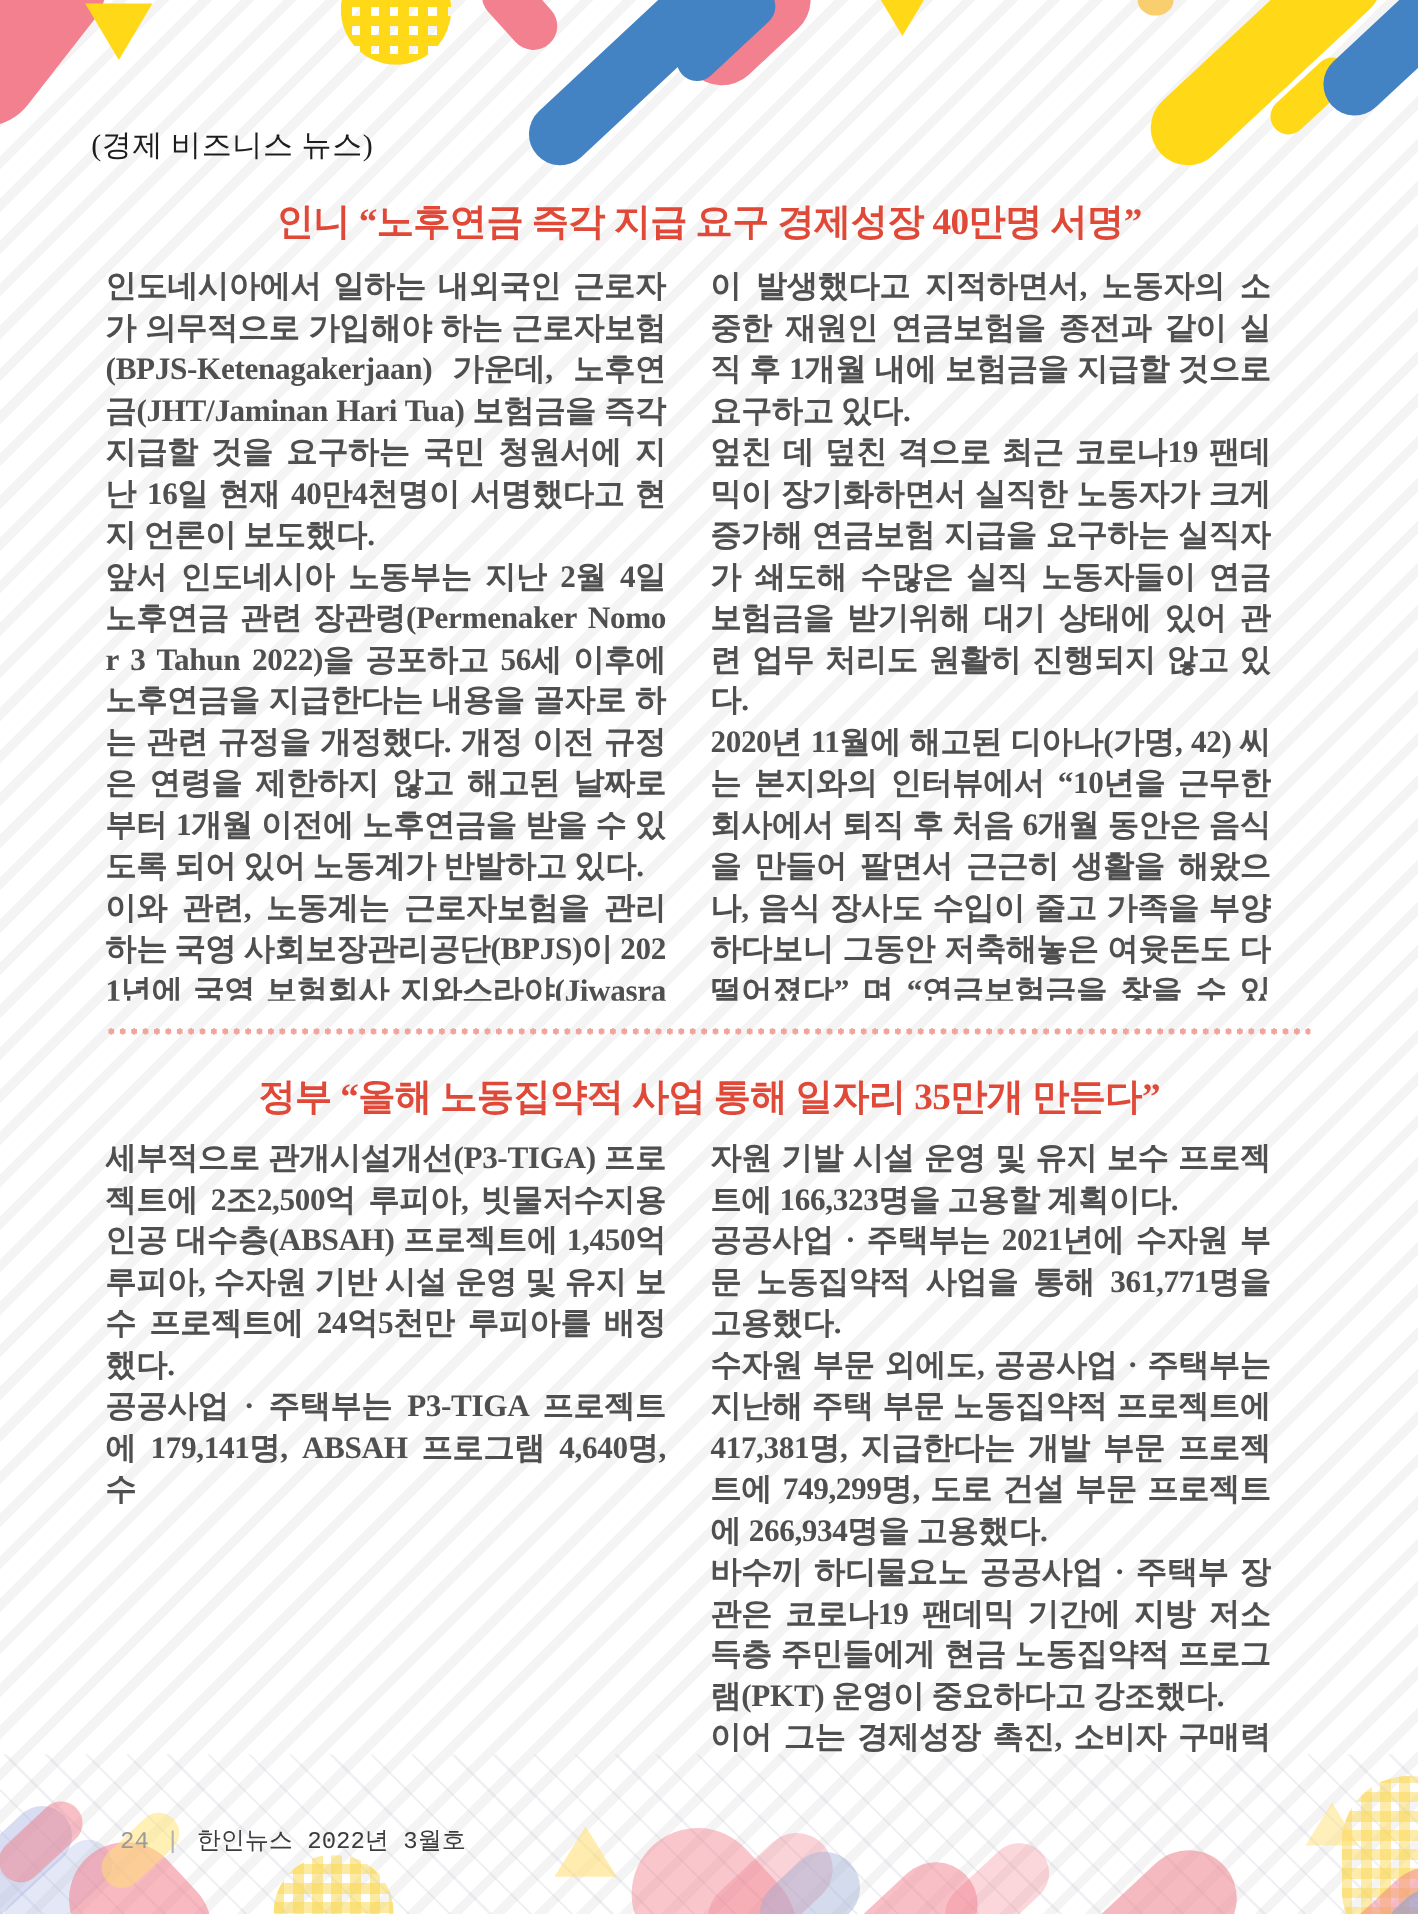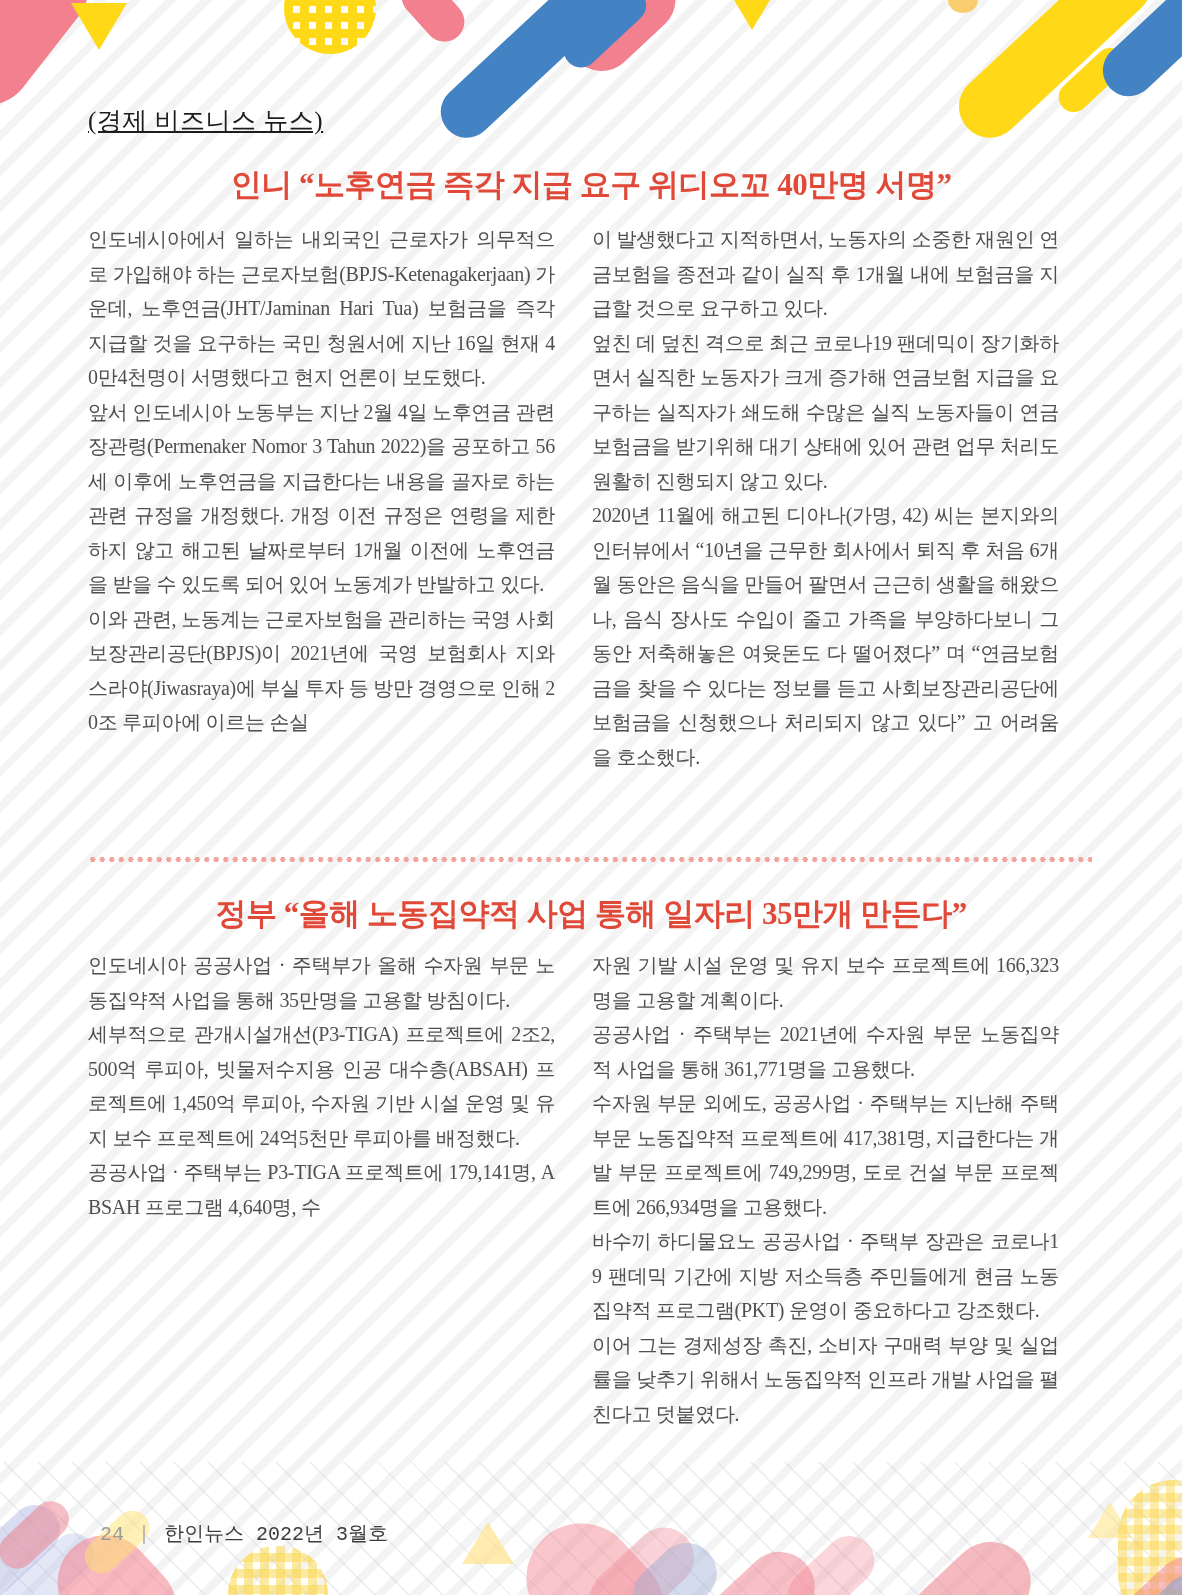--- a/index.html
+++ b/index.html
@@ -73,32 +73,32 @@
   .d-wafbr{left:1118px;top:1480px;width:112px;height:150px;border-radius:56px;z-index:1;
     background-image:repeating-linear-gradient(0deg,rgba(250,216,86,.5) 0 9px,transparent 9px 16px),
                      repeating-linear-gradient(90deg,rgba(250,216,86,.5) 0 9px,transparent 9px 16px);}
   .d-trir{left:1088px;top:1502px;width:0;height:0;border-left:22px solid transparent;
     border-right:22px solid transparent;border-bottom:36px solid rgba(255,224,120,.5);z-index:1;}
   .d-pinkbr{left:1138px;top:1550px;width:70px;height:112px;background:var(--pink);opacity:.5;
     border-radius:35px;transform:rotate(47deg);z-index:1;}
   .d-bluebr{left:1160px;top:1573px;width:50px;height:62px;background:#7ea0d8;opacity:.5;
     border-radius:25px;transform:rotate(47deg);z-index:2;}
   
-  .section-label{position:absolute;left:88px;top:104px;font-size:25px;color:#1d1d1d;
-    letter-spacing:.5px;z-index:5;text-decoration:underline;}
+  .section-label{position:absolute;left:76px;top:104px;font-size:25px;color:#1d1d1d;
+    letter-spacing:.5px;z-index:5;}
   .headline{position:absolute;left:88px;width:1006px;text-align:center;margin:0;
     font-size:31px;font-weight:700;color:var(--red);letter-spacing:-.5px;z-index:5;}
   .headline1{top:164px;}
   .headline2{top:893px;font-family:Liberation Serif, serif;}
   .cols{position:absolute;left:88px;width:1006px;display:flex;gap:37px;z-index:5;}
   .cols1{top:222px;height:612px;overflow:hidden;}
   .cols2{top:948px;height:520px;overflow:hidden;}
   .col{width:467px;}
-  .col p{margin:0;font-size:20px;line-height:34.5px;color:var(--body-text);
-    text-align:justify;word-break:break-all;letter-spacing:-.3px;}
+  .col p{margin:0;font-size:26px;line-height:34.5px;color:var(--body-text);
+    text-align:justify;word-break:break-all;letter-spacing:-.3px;font-weight:bold;}
   .dotted-divider{position:absolute;left:88px;top:856px;width:1004px;height:7px;z-index:5;
     background-image:radial-gradient(circle 2.6px at center,var(--dot) 97%,transparent 100%);
     background-size:9.5px 7px;background-repeat:repeat-x;}
   .footer{position:absolute;left:100px;top:1520px;z-index:5;
     font-family:Liberation Mono, monospace;font-size:20px;color:#3c3c3c;}
   .footer .pg{color:#9a9a9a;margin-right:14px;}
   .footer .sep{color:#b0b0b0;margin-right:14px;font-weight:300;}
 </style>
 </head>
 <body>
@@ -132,42 +132,41 @@
   <div class="deco d-pinkr1"></div>
   <div class="deco d-pinkr2"></div>
   <div class="deco d-pinkr3"></div>
   <div class="deco d-wafbr"></div>
   <div class="deco d-trir"></div>
   <div class="deco d-pinkbr"></div>
   <div class="deco d-bluebr"></div>
 
   <div class="section-label">(경제 비즈니스 뉴스)</div>
 
-  <h1 class="headline headline1">인니 “노후연금 즉각 지급 요구 위디오꼬 40만명 서명”</h1>
+  <h1 class="headline headline1">인니 “노후연금 즉각 지급 요구 경제성장 40만명 서명”</h1>
 
   <div class="cols cols1">
     <div class="col">
       <p>인도네시아에서 일하는 내외국인 근로자가 의무적으로 가입해야 하는 근로자보험(BPJS-Ketenagakerjaan) 가운데, 노후연금(JHT/Jaminan Hari Tua) 보험금을 즉각 지급할 것을 요구하는 국민 청원서에 지난 16일 현재 40만4천명이 서명했다고 현지 언론이 보도했다.</p>
       <p>앞서 인도네시아 노동부는 지난 2월 4일 노후연금 관련 장관령(Permenaker Nomor 3 Tahun 2022)을 공포하고 56세 이후에 노후연금을 지급한다는 내용을 골자로 하는 관련 규정을 개정했다. 개정 이전 규정은 연령을 제한하지 않고 해고된 날짜로부터 1개월 이전에 노후연금을 받을 수 있도록 되어 있어 노동계가 반발하고 있다.</p>
       <p>이와 관련, 노동계는 근로자보험을 관리하는 국영 사회보장관리공단(BPJS)이 2021년에 국영 보험회사 지와스라야(Jiwasraya)에 부실 투자 등 방만 경영으로 인해 20조 루피아에 이르는 손실</p>
     </div>
     <div class="col">
       <p>이 발생했다고 지적하면서, 노동자의 소중한 재원인 연금보험을 종전과 같이 실직 후 1개월 내에 보험금을 지급할 것으로 요구하고 있다.</p>
       <p>엎친 데 덮친 격으로 최근 코로나19 팬데믹이 장기화하면서 실직한 노동자가 크게 증가해 연금보험 지급을 요구하는 실직자가 쇄도해 수많은 실직 노동자들이 연금보험금을 받기위해 대기 상태에 있어 관련 업무 처리도 원활히 진행되지 않고 있다.</p>
       <p>2020년 11월에 해고된 디아나(가명, 42) 씨는 본지와의 인터뷰에서 “10년을 근무한 회사에서 퇴직 후 처음 6개월 동안은 음식을 만들어 팔면서 근근히 생활을 해왔으나, 음식 장사도 수입이 줄고 가족을 부양하다보니 그동안 저축해놓은 여윳돈도 다 떨어졌다” 며 “연금보험금을 찾을 수 있다는 정보를 듣고 사회보장관리공단에 보험금을 신청했으나 처리되지 않고 있다” 고 어려움을 호소했다.</p>
     </div>
   </div>
 
   <div class="dotted-divider"></div>
 
   <h1 class="headline headline2">정부 “올해 노동집약적 사업 통해 일자리 35만개 만든다”</h1>
 
   <div class="cols cols2">
     <div class="col">
-      <p>인도네시아 공공사업 · 주택부가 올해 수자원 부문 노동집약적 사업을 통해 35만명을 고용할 방침이다.</p>
       <p>세부적으로 관개시설개선(P3-TIGA) 프로젝트에 2조2,500억 루피아, 빗물저수지용 인공 대수층(ABSAH) 프로젝트에 1,450억 루피아, 수자원 기반 시설 운영 및 유지 보수 프로젝트에 24억5천만 루피아를 배정했다.</p>
       <p>공공사업 · 주택부는 P3-TIGA 프로젝트에 179,141명, ABSAH 프로그램 4,640명, 수</p>
     </div>
     <div class="col">
       <p>자원 기발 시설 운영 및 유지 보수 프로젝트에 166,323명을 고용할 계획이다.</p>
       <p>공공사업 · 주택부는 2021년에 수자원 부문 노동집약적 사업을 통해 361,771명을 고용했다.</p>
       <p>수자원 부문 외에도, 공공사업 · 주택부는 지난해 주택 부문 노동집약적 프로젝트에 417,381명, 지급한다는 개발 부문 프로젝트에 749,299명, 도로 건설 부문 프로젝트에 266,934명을 고용했다.</p>
       <p>바수끼 하디물요노 공공사업 · 주택부 장관은 코로나19 팬데믹 기간에 지방 저소득층 주민들에게 현금 노동집약적 프로그램(PKT) 운영이 중요하다고 강조했다.</p>
       <p>이어 그는 경제성장 촉진, 소비자 구매력 부양 및 실업률을 낮추기 위해서 노동집약적 인프라 개발 사업을 펼친다고 덧붙였다.</p>
     </div>

